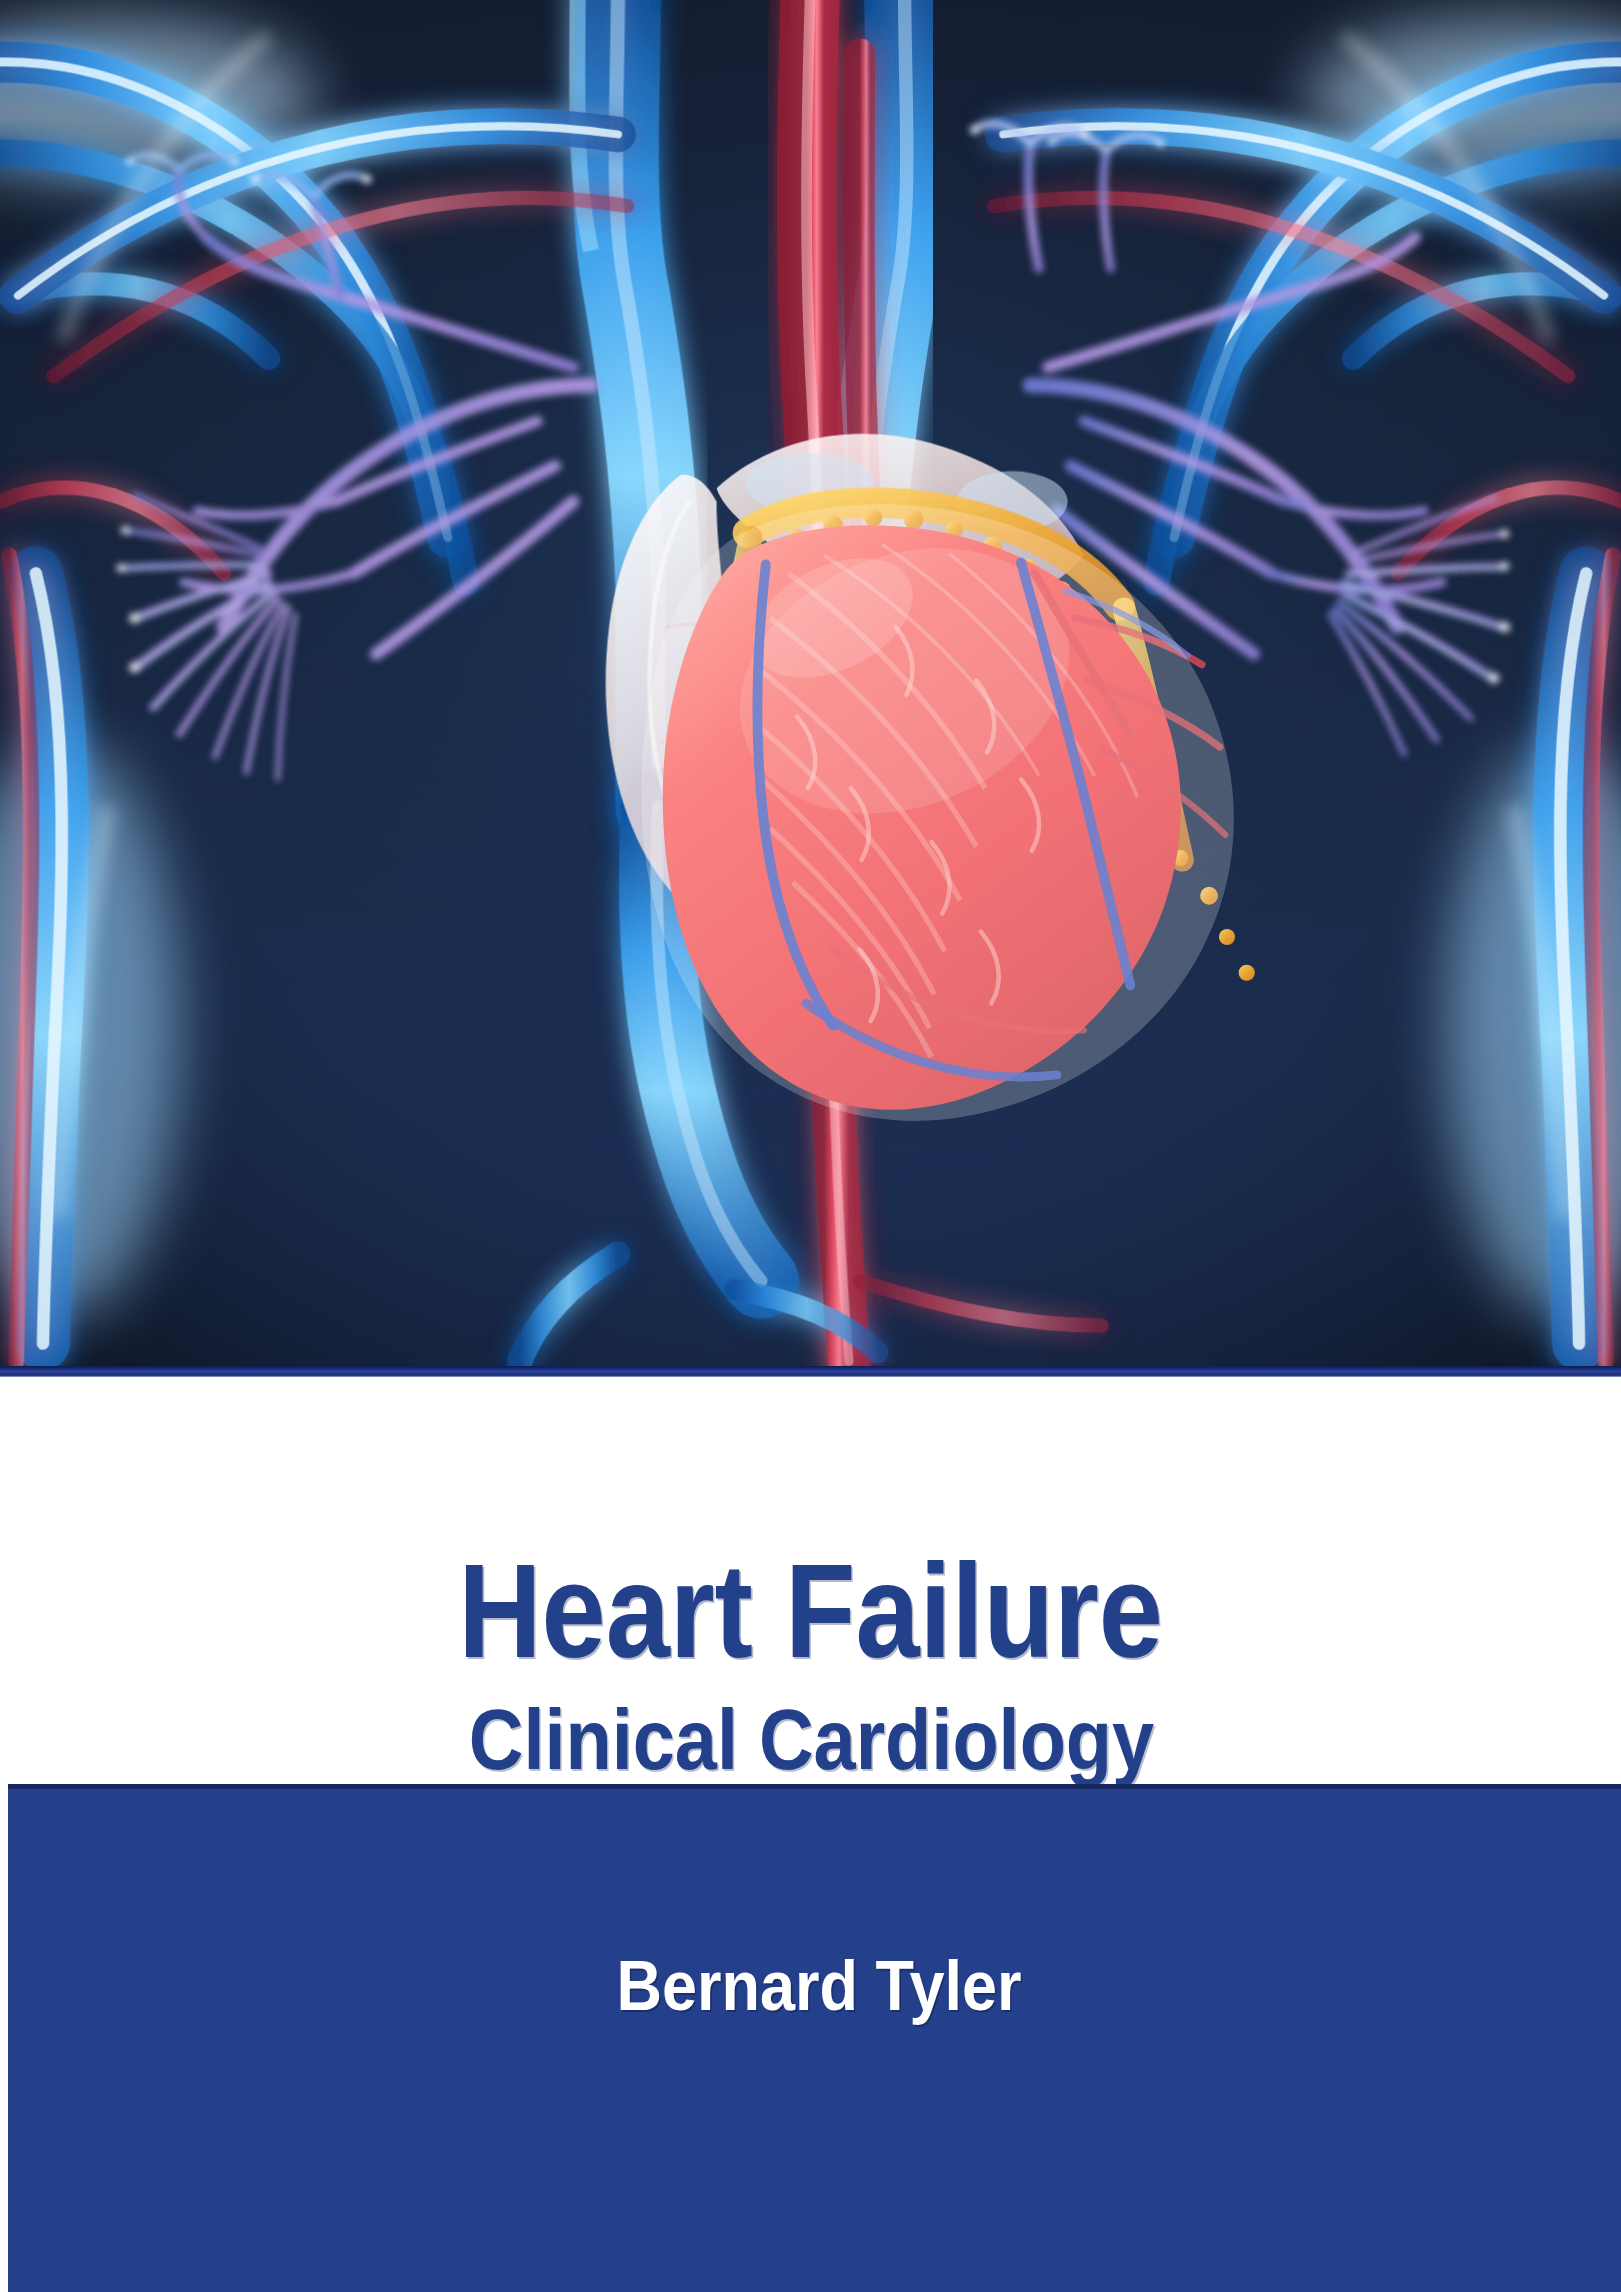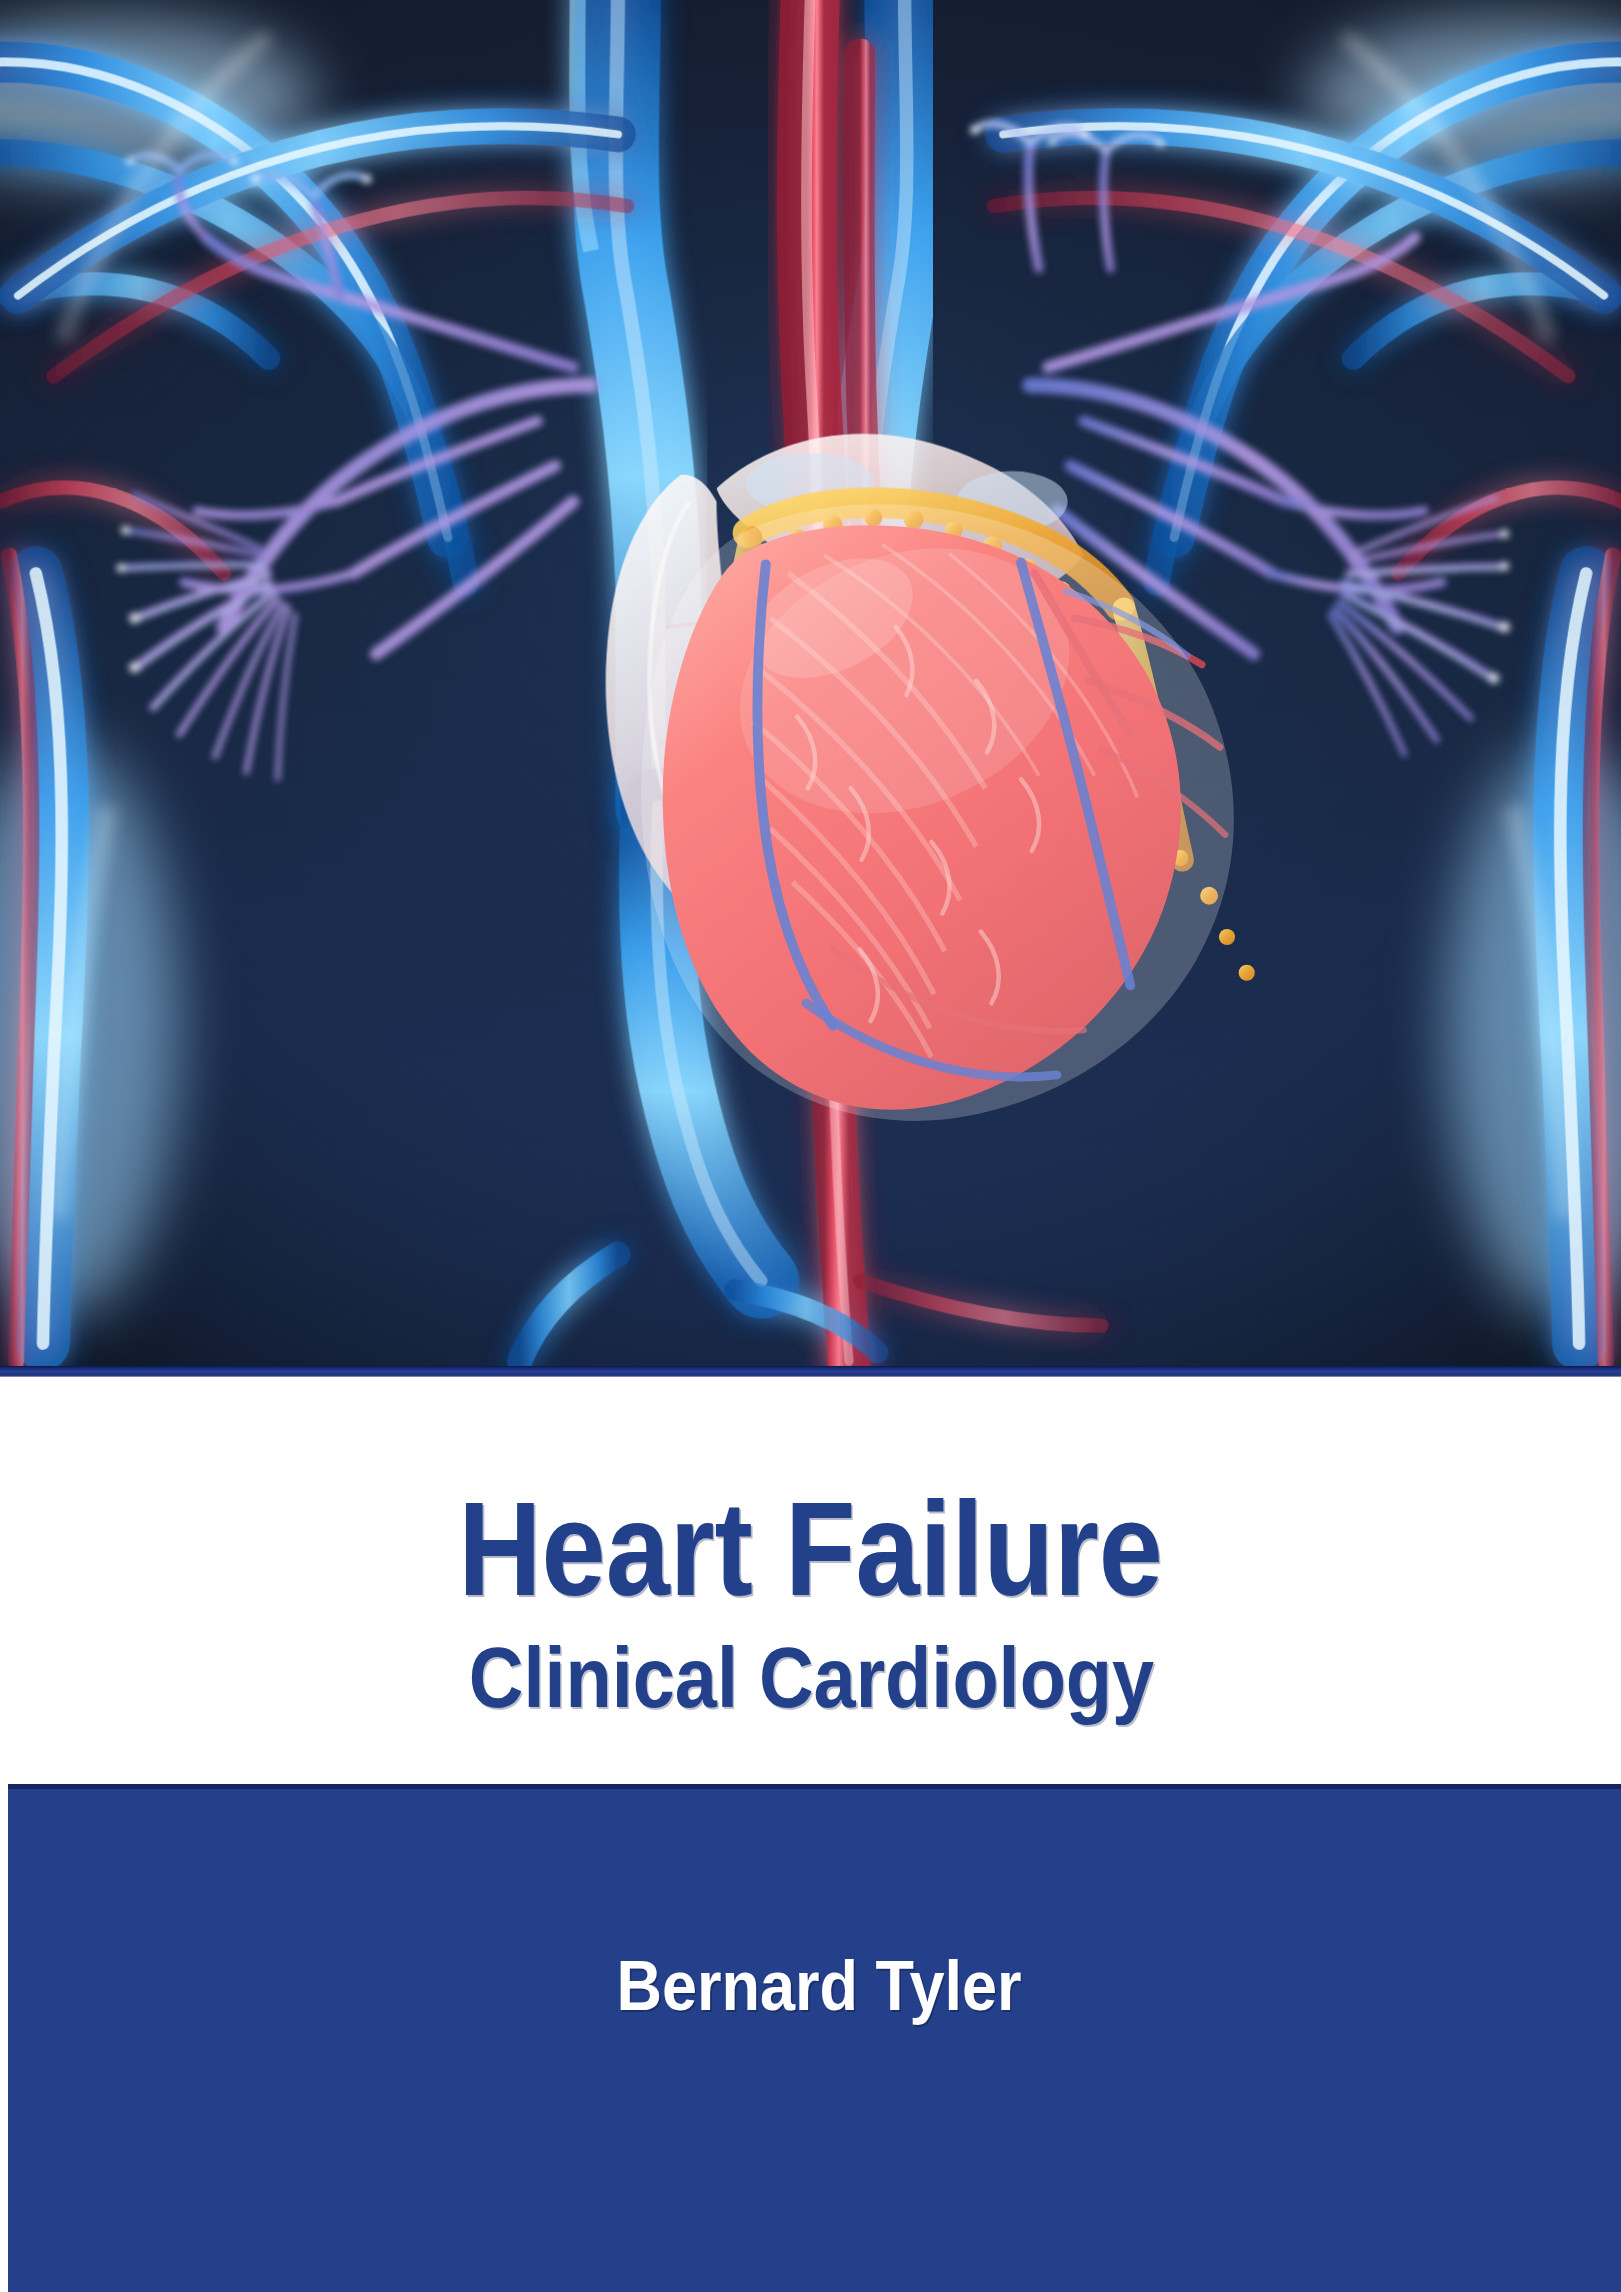--- a/index.html
+++ b/index.html
@@ -48,21 +48,21 @@
   .title-band {
     position: absolute;
     left: 0;
     top: 1377px;
     width: 1622px;
     height: 407px;
     background: #ffffff;
     display: flex;
     flex-direction: column;
     align-items: center;
-    justify-content: center;
+    justify-content: flex-end;
   }
   .book-title {
     margin-top: 43px;
     font-family: "Liberation Sans Narrow", "Liberation Sans", sans-serif;
     font-weight: bold;
     font-size: 134px;
     line-height: 1.02;
     letter-spacing: 0px;
     color: #23408b;
     transform: scaleX(0.86);

